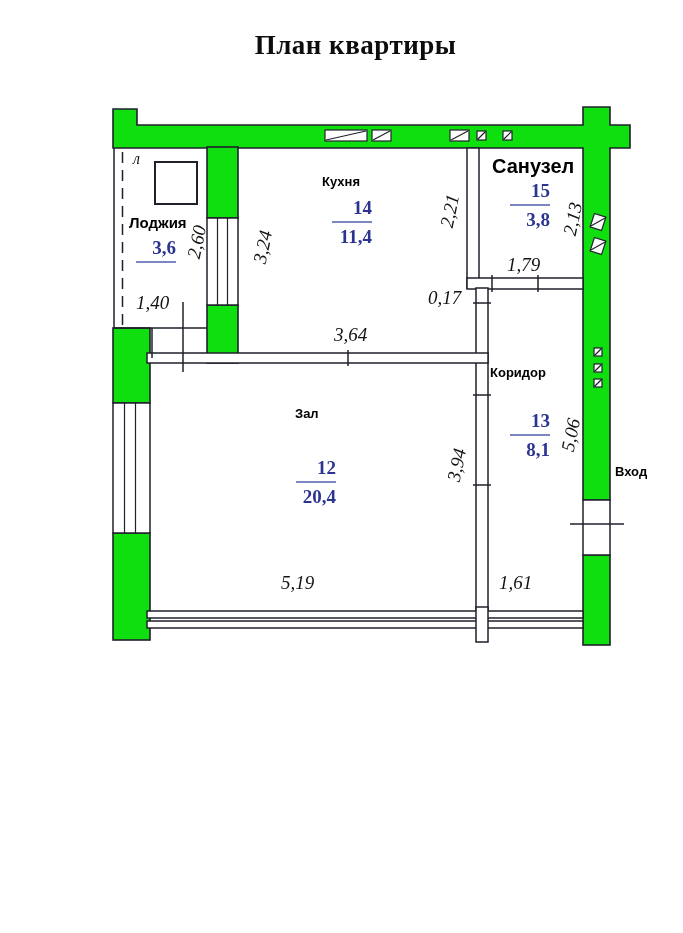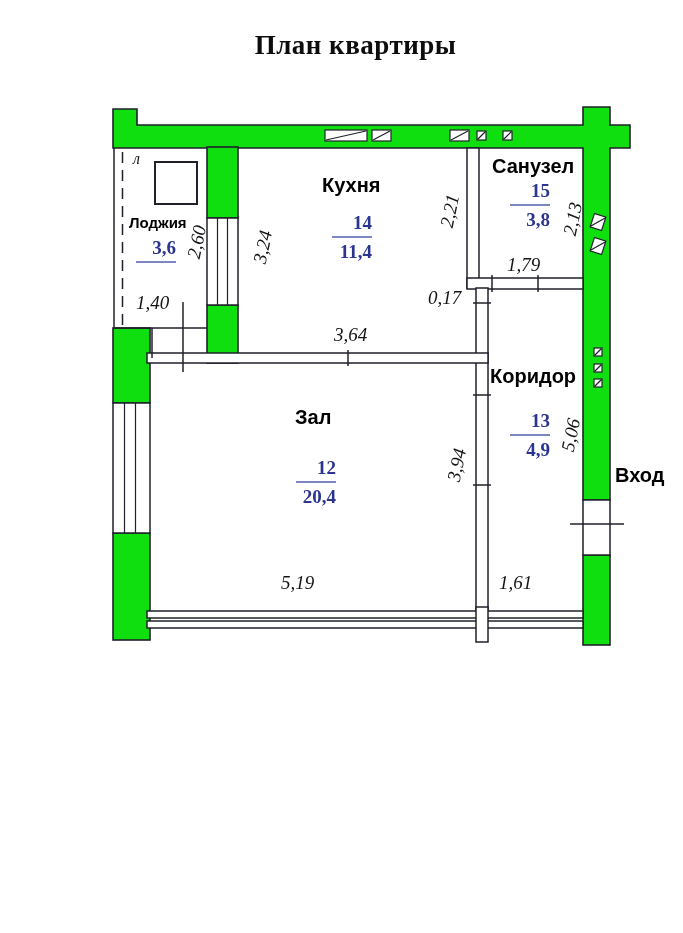--- a/index.html
+++ b/index.html
@@ -23,21 +23,21 @@
   .vent{fill:#ffffff;stroke:var(--outline);stroke-width:1.2px;}
   .vline{stroke:var(--outline);stroke-width:1.2px;}
 
   .page-title{
     position:absolute;top:30px;left:0;width:100%;text-align:center;
     font-family:"Liberation Serif",serif;font-weight:bold;font-size:27px;color:#0d0d0d;
     letter-spacing:.5px;
   }
   .room-label{
     position:absolute;font-family:"Liberation Sans",sans-serif;font-weight:bold;
-    font-size:20px;color:#000;white-space:nowrap;
+    font-size:13px;color:#000;white-space:nowrap;
   }
   .small-letter{
     position:absolute;font-family:"Liberation Serif",serif;font-style:italic;
     font-size:16px;color:#15151f;
   }
   .dim{
     position:absolute;font-family:"Liberation Serif",serif;font-style:italic;
     font-size:19px;color:#141414;white-space:nowrap;text-align:center;
   }
   .rot{width:60px;text-align:center;transform:rotate(-78deg);}
@@ -158,31 +158,31 @@
   <div class="room-label" style="left:129px;top:214px;font-size:15px">Лоджия</div>
   <div class="room-label" style="left:322px;top:174px">Кухня</div>
   <div class="room-label" style="left:492px;top:155px;font-size:20px">Санузел</div>
   <div class="room-label" style="left:490px;top:365px">Коридор</div>
   <div class="room-label" style="left:295px;top:406px">Зал</div>
   <div class="room-label" style="left:615px;top:464px">Вход</div>
 
   <div class="fraction" style="left:128px;top:237px">
     <span class="frac-num">3,6</span>
   </div>
-  <div class="fraction" style="left:324px;top:212px">
+  <div class="fraction" style="left:324px;top:197px">
     <span class="frac-num">14</span>
     <div class="frac-den">11,4</div>
   </div>
   <div class="fraction" style="left:502px;top:180px">
     <span class="frac-num">15</span>
     <div class="frac-den">3,8</div>
   </div>
   <div class="fraction" style="left:502px;top:410px">
     <span class="frac-num">13</span>
-    <div class="frac-den">4,9</div>
+    <div class="frac-den">8,1</div>
   </div>
   <div class="fraction" style="left:288px;top:457px">
     <span class="frac-num">12</span>
     <div class="frac-den">20,4</div>
   </div>
 
   <div class="dim" style="left:136px;top:292px">1,40</div>
   <div class="dim" style="left:428px;top:287px">0,17</div>
   <div class="dim" style="left:334px;top:324px">3,64</div>
   <div class="dim" style="left:507px;top:254px">1,79</div>

